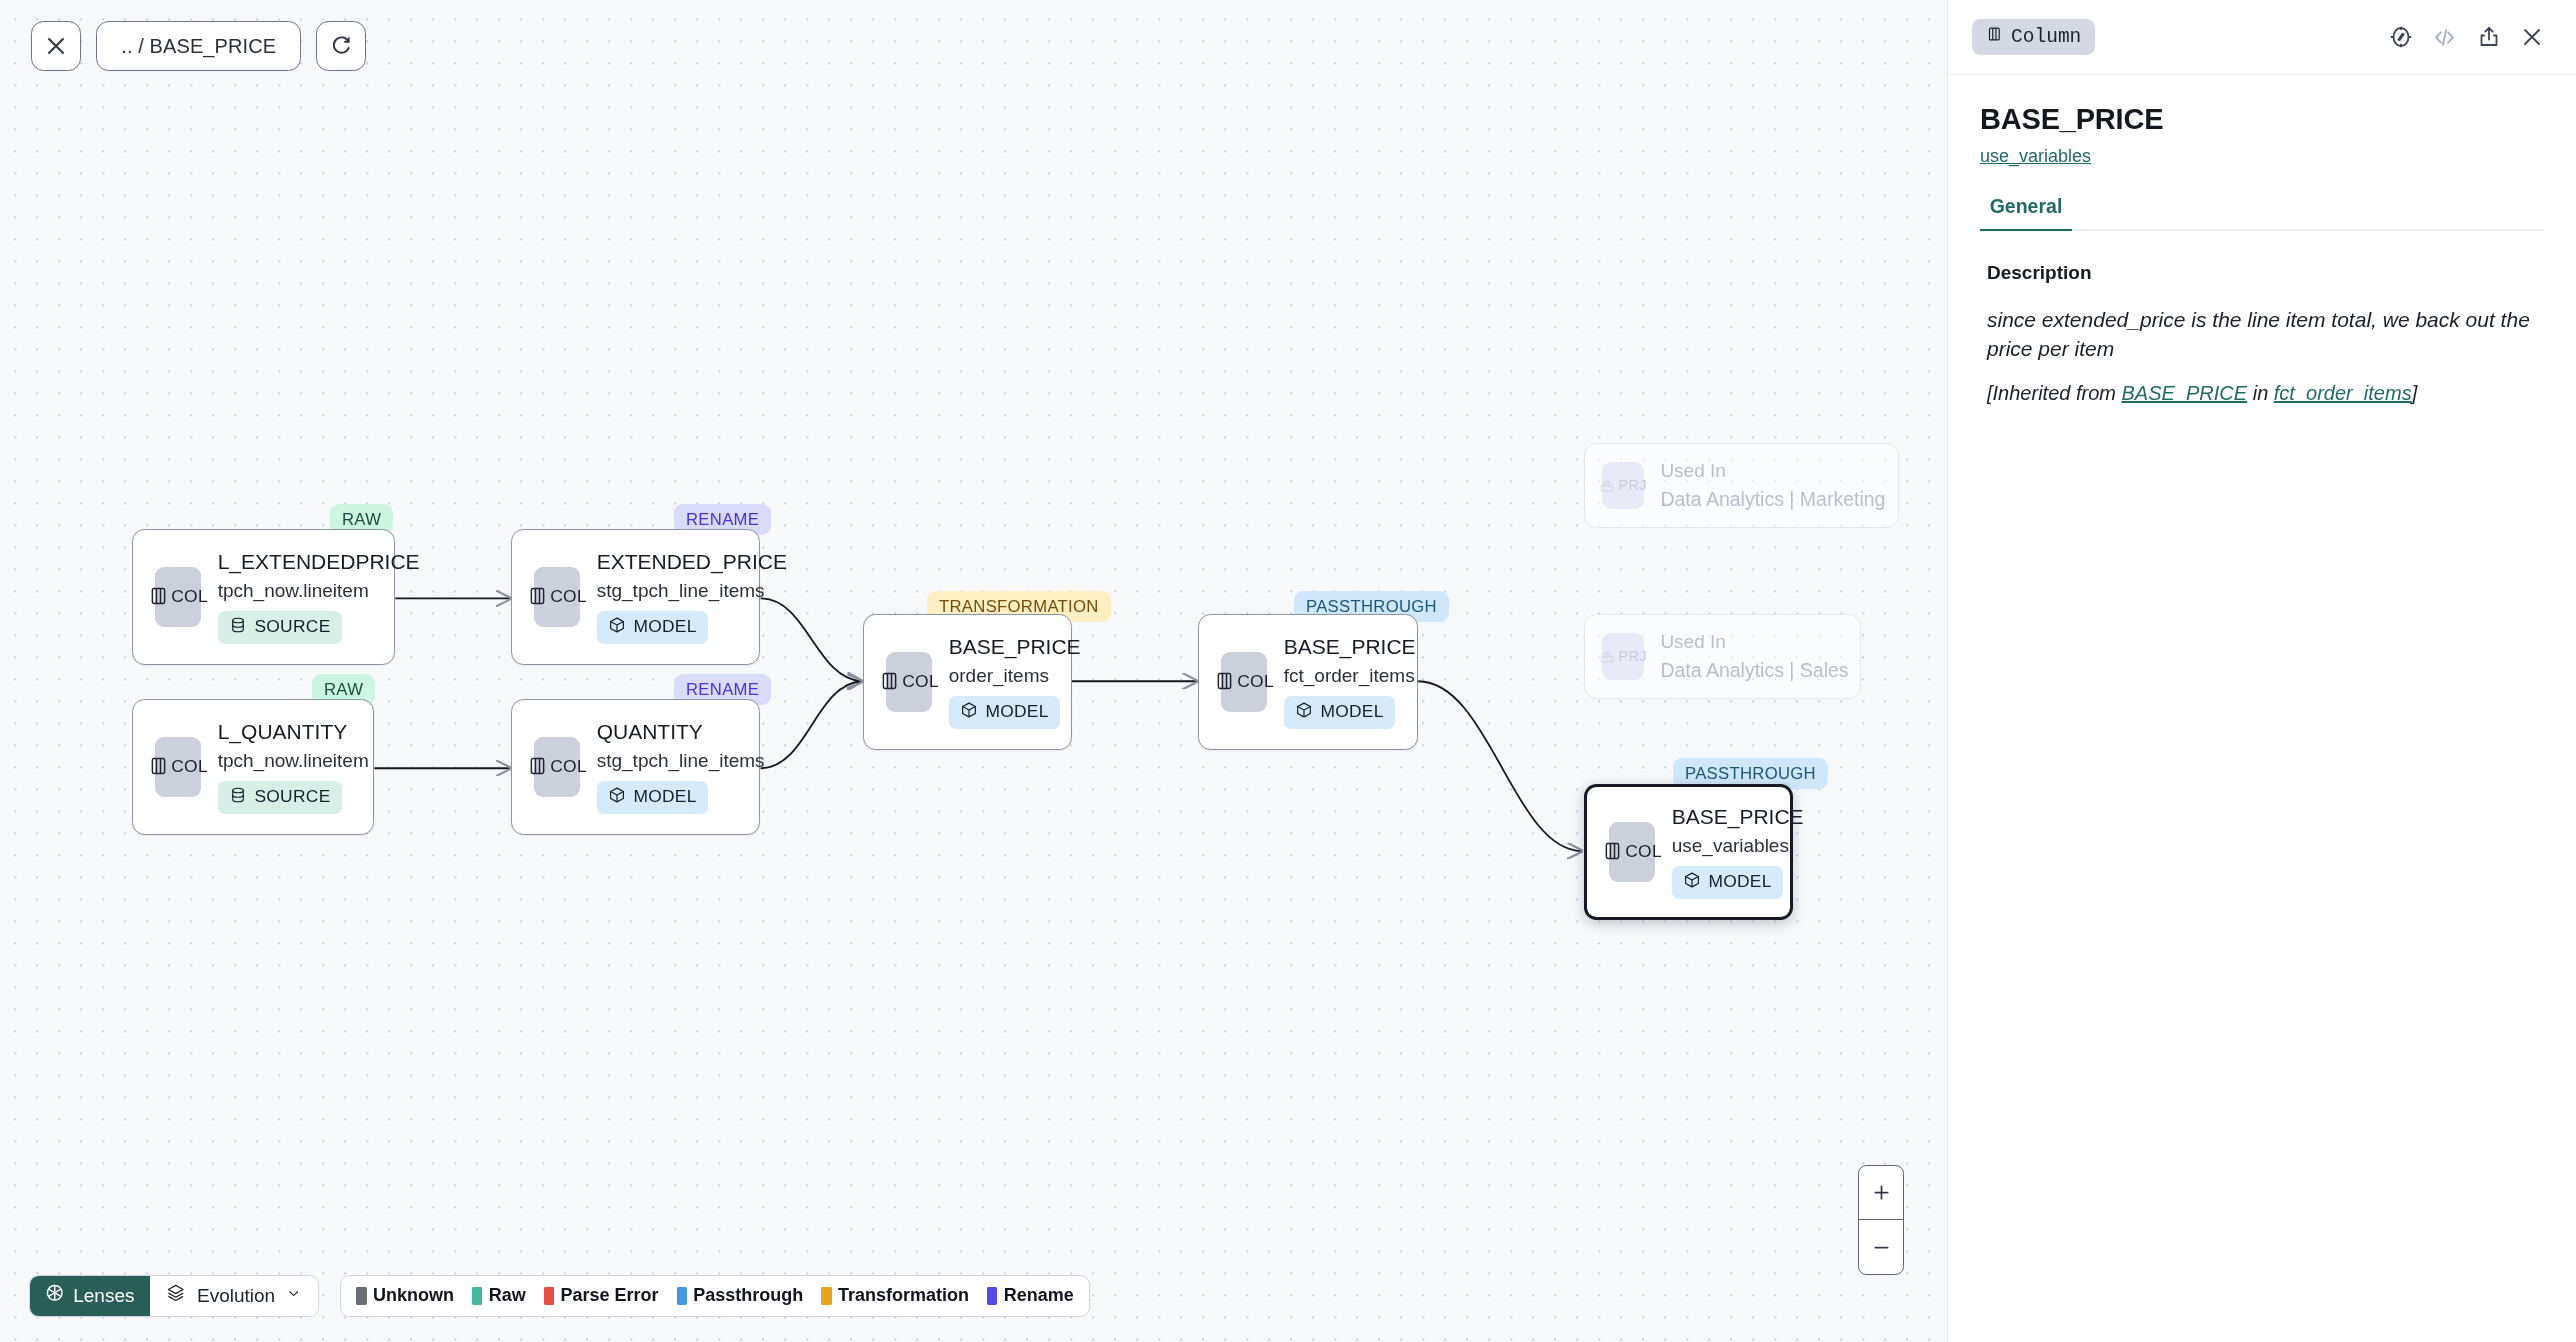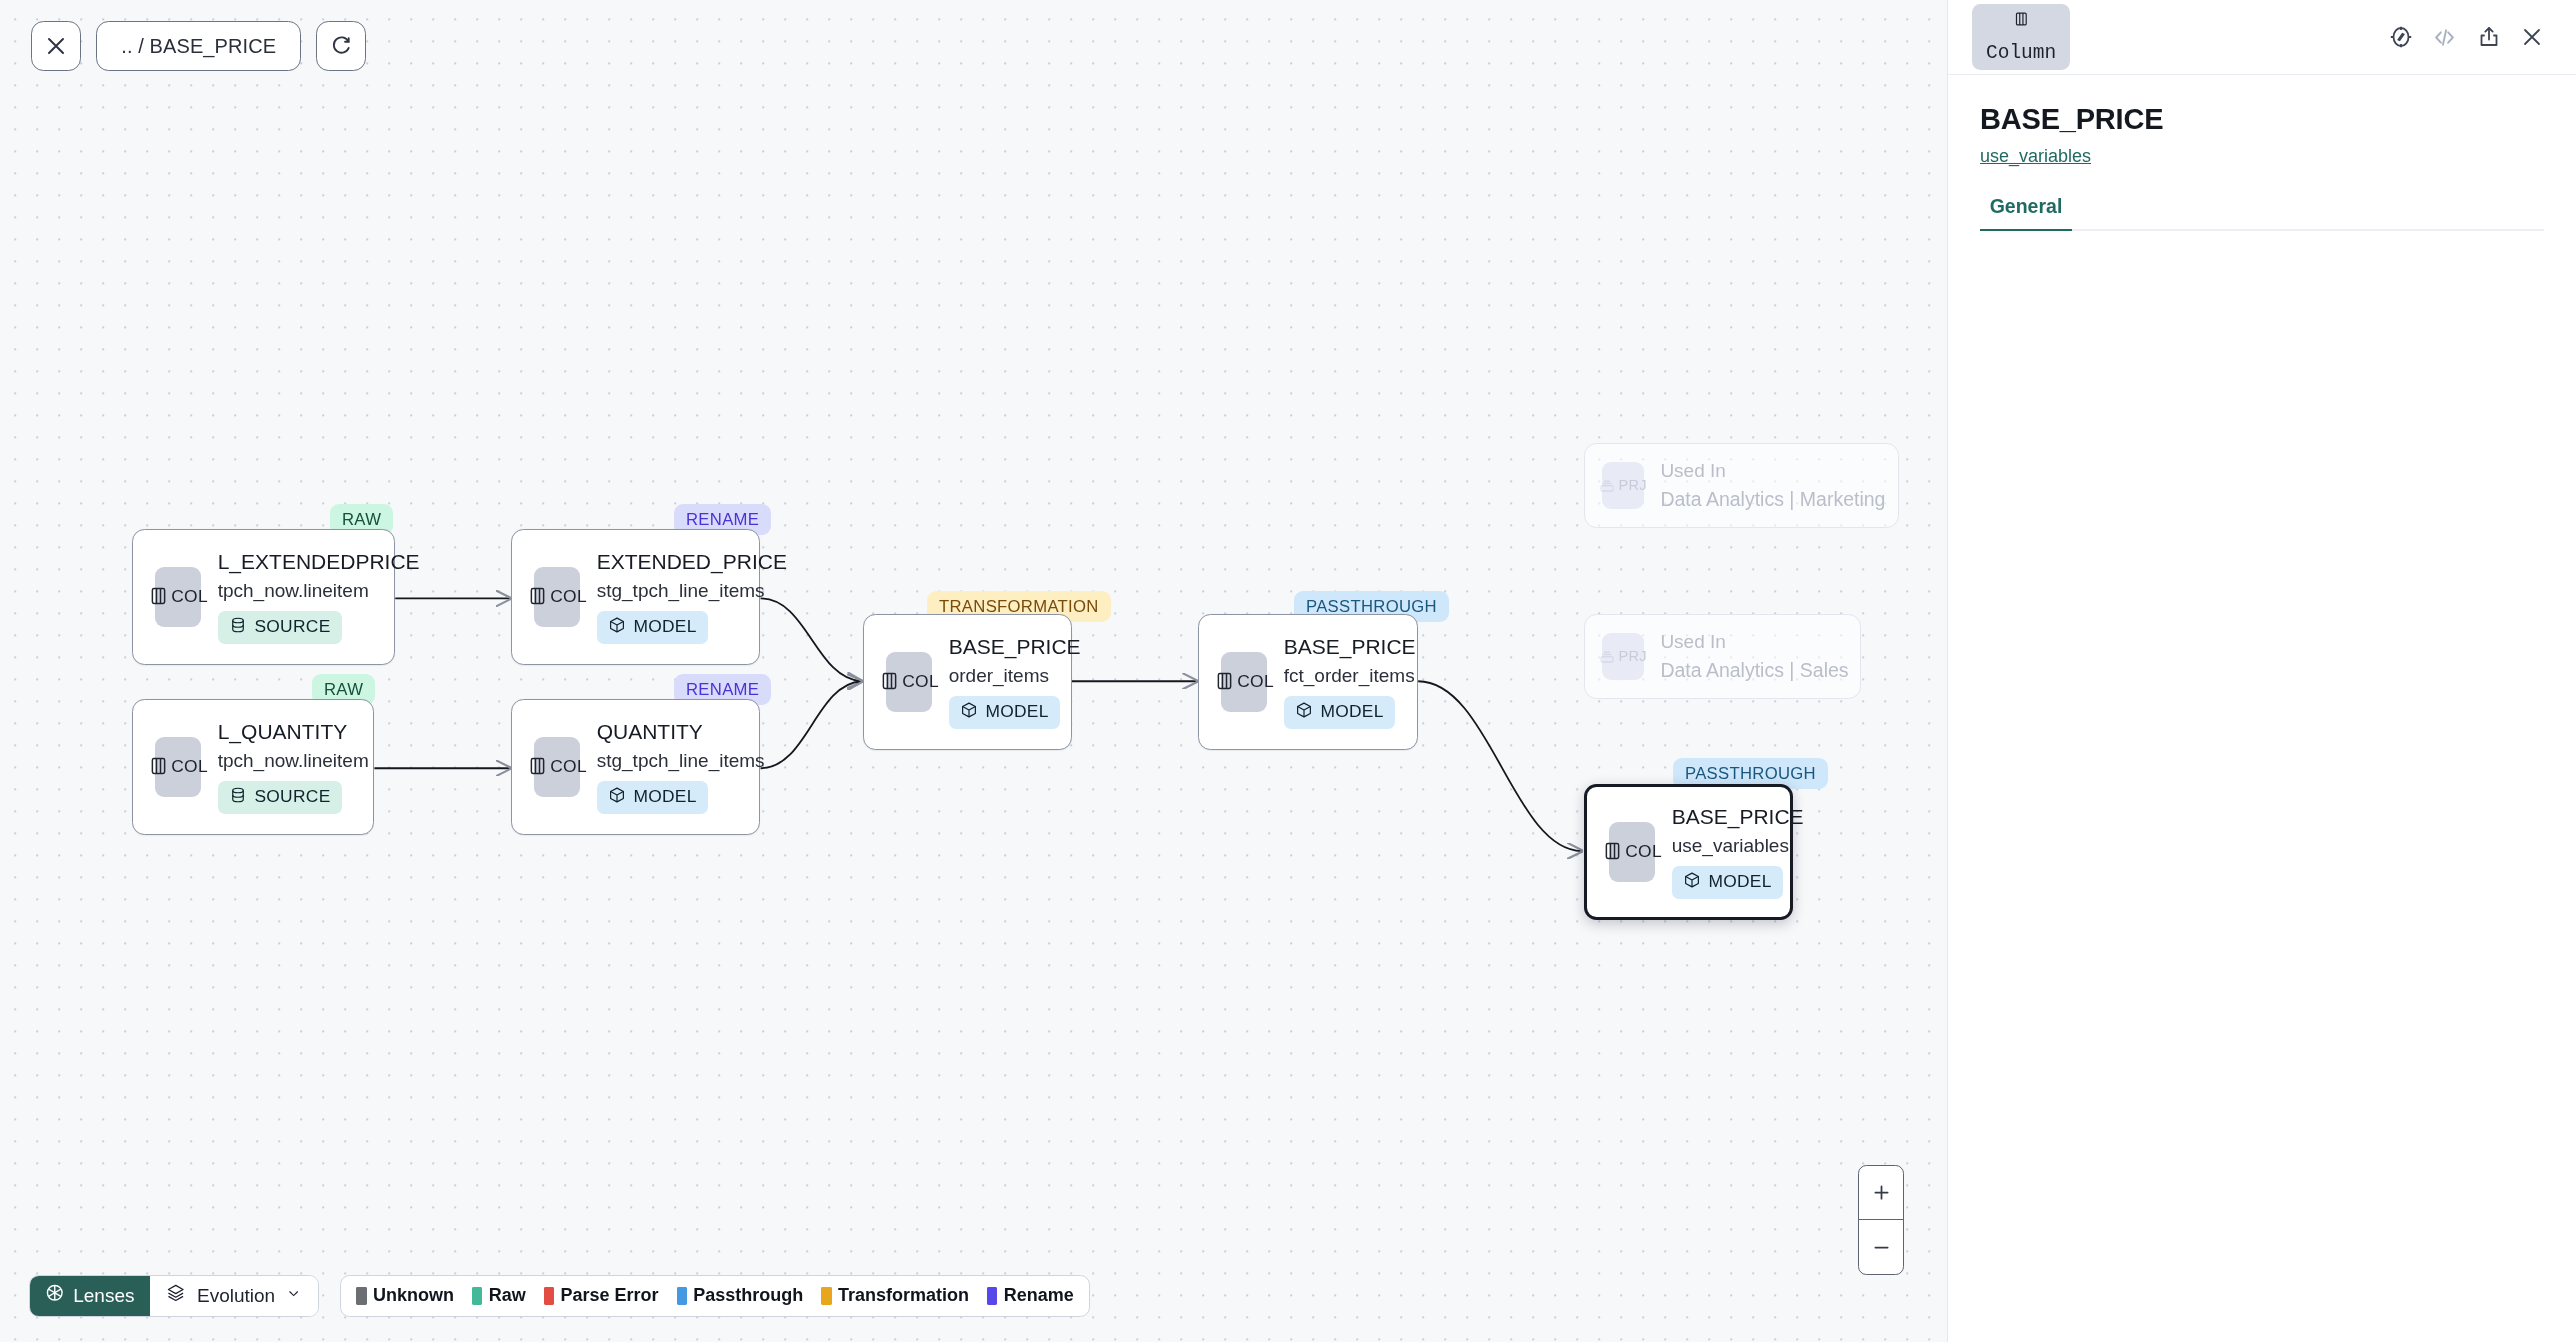--- a/index.html
+++ b/index.html
@@ -91,21 +91,21 @@
   
   #zoomctl { position: absolute; right: 43px; bottom: 68px; width: 46px;
     background: #fff; border: 1.4px solid #5d6373; border-radius: 8.4px; z-index: 40; }
   #zoomctl div { height: 54px; display: flex; align-items: center; justify-content: center; color: #343a49; cursor: pointer; }
   #zoomctl div:first-child { border-bottom: 1.4px solid #5d6373; }
 
   
   #panel { position: absolute; left: 1947px; top: 0; width: 629px; height: 1343px; background: #fff; border-left: 0.7px solid #e4e7ee; }
   #phead { height: 75px; display: flex; align-items: center; justify-content: space-between;
            padding: 0 32px 0 24px; border-bottom: 1.4px solid #e9ecf2; }
-  .chip { display: inline-flex; align-items: center; gap: 8.4px; background: #d4d8e2; border-radius: 8.4px; padding: 6.3px 14px; font-size: 19.5px; color: #1d222c; font-family: "Liberation Mono", monospace; flex-direction: column; }
+  .chip { display: inline-flex; align-items: center; gap: 8.4px; background: #d4d8e2; border-radius: 8.4px; padding: 6.3px 14px; font-size: 19.5px; color: #1d222c; font-family: "Liberation Mono", monospace; }
   #picons { display: flex; align-items: center; gap: 19.5px; }
   #picons span { cursor: pointer; display: flex; color: #3d4454; }
   #picons span.dim { color: #a9b0bf; }
 
   #ptitle { font-size: 29px; font-weight: bold; color: #14181f; padding: 28px 32px 0 32px; letter-spacing: -0.2px; }
   #plink { padding: 9.7px 32px 0 32px; }
   #plink a { font-size: 18px; color: #1f6b63; text-decoration: underline; cursor: pointer; }
 
   #ptabs { margin: 28px 32px 0 32px; border-bottom: 2.1px solid #eceef3; display: flex; }
   .tab { font-size: 19.5px; color: #1f6b63; font-weight: bold; padding: 0 9.7px 11px 9.7px; border-bottom: 2.8px solid #1f6b63; margin-bottom: -2.1px; cursor: pointer; }
@@ -456,15 +456,22 @@
 
     <div id="ptitle">BASE_PRICE</div>
     <div id="plink">
       <a>use_variables</a>
     </div>
 
     <div id="ptabs">
       <div class="tab">General</div>
     </div>
 
+    <div id="pdesc">
+      <div class="dlabel">Description</div>
+      <div class="dtext">since extended_price is the line item total, we back out the price per item</div>
+      <div class="dinherit">
+        <span>[Inherited from </span><a>BASE_PRICE</a><span> in </span><a>fct_order_items</a><span>]</span>
+      </div>
+    </div>
   </div>
 </div>
 
 
 </body></html>

